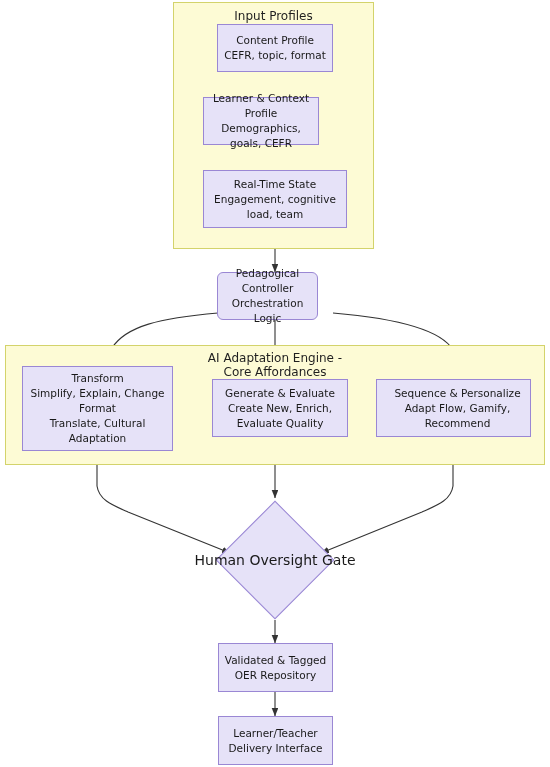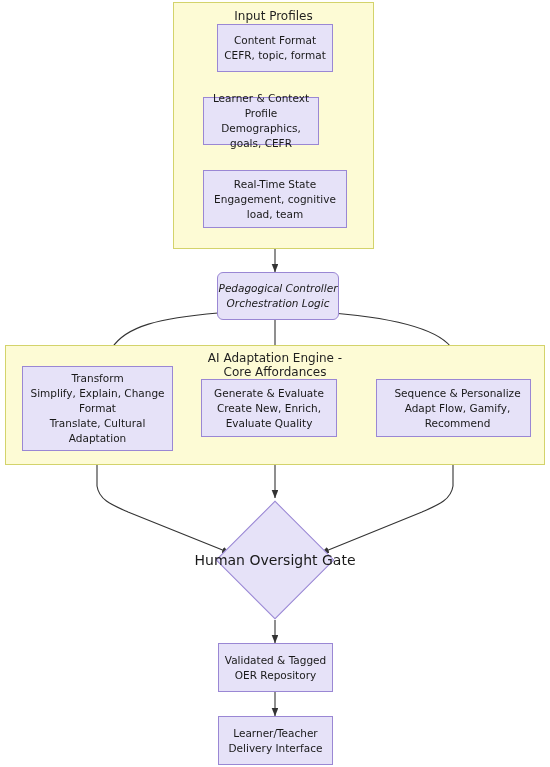--- a/index.html
+++ b/index.html
@@ -115,54 +115,54 @@
     <path d="M275,620 L275,643" fill="none" stroke="#333333" stroke-width="1.1" marker-end="url(#arrow)"></path>
 
     <path d="M275,692 L275,716" fill="none" stroke="#333333" stroke-width="1.1" marker-end="url(#arrow)"></path>
   </svg>
 
   <div class="subgraph" style="left:173px; top:2px; width:201px; height:247px;">
     <div class="subgraph-title" style="top:6px;">Input Profiles</div>
   </div>
 
   <div class="node" style="left:217px; top:24px; width:116px; height:48px;">
-    <span>Content Format
+    <span>Content Profile
 CEFR, topic, format</span>
   </div>
 
   <div class="node" style="left:203px; top:97px; width:116px; height:48px;">
     <span>Learner &amp; Context Profile
 Demographics, goals, CEFR</span>
   </div>
 
   <div class="node" style="left:203px; top:170px; width:144px; height:58px;">
     <span>Real-Time State
 Engagement, cognitive
 load, team</span>
   </div>
 
-  <div class="node rounded" style="left:217px; top:272px; width:122px; height:48px;font-style:italic;">
+  <div class="node rounded" style="left:217px; top:272px; width:101px; height:48px;">
     <span>Pedagogical Controller
 Orchestration Logic</span>
   </div>
 
   <div class="subgraph" style="left:5px; top:345px; width:540px; height:120px;">
     <div class="subgraph-title" style="top:5px;">AI Adaptation Engine -
 Core Affordances</div>
   </div>
 
   <div class="node" style="left:22px; top:366px; width:151px; height:85px;">
     <span>Transform
 Simplify, Explain, Change
 Format
 Translate, Cultural
 Adaptation</span>
   </div>
 
-  <div class="node" style="left:201px; top:379px; width:136px; height:58px;">
+  <div class="node" style="left:212px; top:379px; width:136px; height:58px;">
     <span>Generate &amp; Evaluate
 Create New, Enrich,
 Evaluate Quality</span>
   </div>
 
   <div class="node" style="left:376px; top:379px; width:155px; height:58px;padding-left:8px;">
     <span>Sequence &amp; Personalize
 Adapt Flow, Gamify,
 Recommend</span>
   </div>

